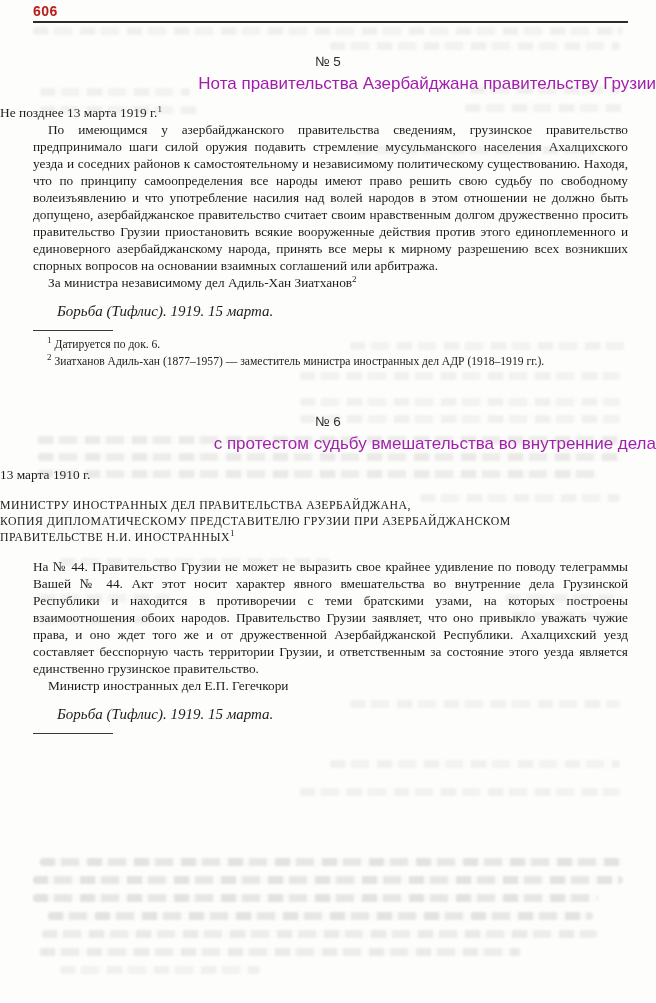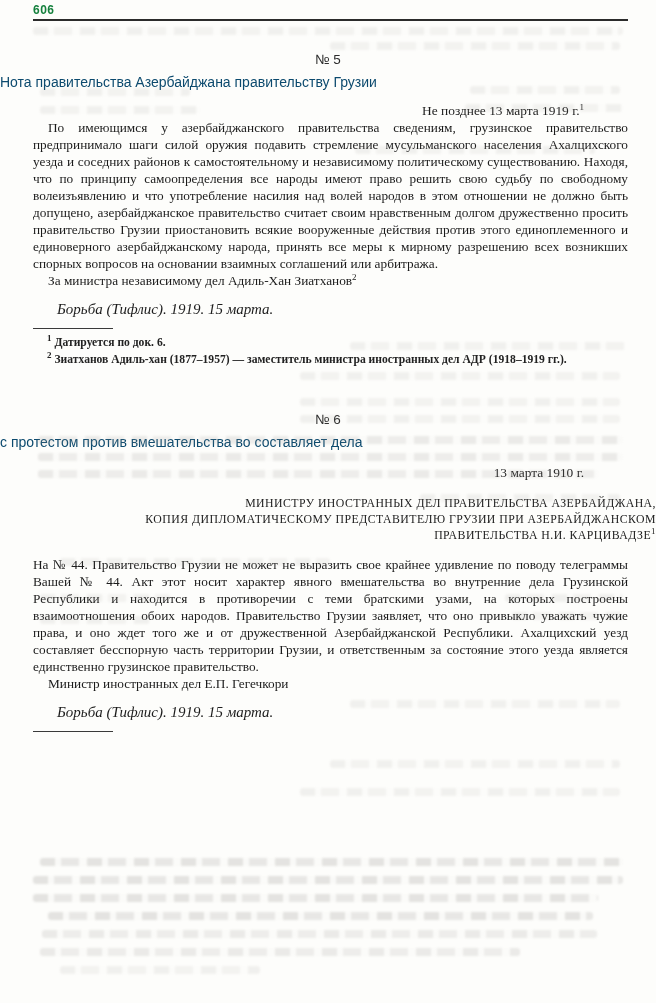--- a/index.html
+++ b/index.html
@@ -8,50 +8,50 @@
     background:#fdfdfb;
     font-family:"Liberation Serif","DejaVu Serif",serif;
     color:#1c1c1c;
   }
   
   .header{
     display:flex;justify-content:space-between;align-items:flex-end;
     padding:3px 28px 0 33px;
     font-family:"Liberation Sans","DejaVu Sans",sans-serif;font-weight:bold;
   }
-  .page-num{font-size:12px;color:#15803d;letter-spacing:.5px;text-align:center;}
+  .page-num{font-size:14px;color:#b91c1c;letter-spacing:.5px;text-align:center;}
   .header-title{font-size:13px;color:#1b1b1b;}
   .rule{margin:2px 28px 0 33px;height:2px;background:#2b2b2b;}
   
   .doc-num{
     text-align:center;font-family:"Liberation Sans","DejaVu Sans",sans-serif;
     font-size:13.5px;color:#2d2d2d;line-height:17px;
   }
   .doc-title{
-    text-align:left;font-family:"Liberation Sans","DejaVu Sans",sans-serif;
-    font-size:14px;color:#0c4a6e;line-height:18px;
+    text-align:right;font-family:"Liberation Sans","DejaVu Sans",sans-serif;
+    font-size:17px;color:#a21caf;line-height:18px;
   }
   .doc-date{
-    text-align:right;padding-right:72px;font-size:13.4px;line-height:17px;color:#1c1c1c;
+    padding-right:72px;font-size:13.4px;line-height:17px;color:#1c1c1c;
   }
   .body-p{
     margin:0 28px 0 33px;text-align:justify;
     font-size:13.3px;line-height:17px;color:#1b1b1b;
   }
   .indent{text-indent:15px;}
   .addr{
-    text-align:right;font-size:11.8px;letter-spacing:.45px;line-height:16px;color:#222;
+    text-align:left;font-size:11.8px;letter-spacing:.45px;line-height:16px;color:#222;
   }
   .source{
     margin:0 28px 0 57px;font-style:italic;font-size:15px;line-height:17px;color:#1d1d1d;
   }
   .fn-rule{margin-left:33px;width:80px;height:1px;background:#3a3a3a;}
   .footnote{
     margin:0 28px 0 33px;text-align:justify;text-indent:14px;
-    font-size:11.6px;line-height:15px;color:#222;font-weight:bold;
+    font-size:11.6px;line-height:15px;color:#222;
   }
   sup{font-size:9px;line-height:0;vertical-align:super;}
   .footnote sup{margin-right:3px;}
   
   .bleed{
     position:absolute;height:8px;border-radius:3px;pointer-events:none;
     background:repeating-linear-gradient(90deg,
       rgba(152,149,144,.55) 0 15px, rgba(152,149,144,.07) 15px 21px,
       rgba(152,149,144,.45) 21px 39px, rgba(152,149,144,.05) 39px 47px);
     opacity:.22;filter:blur(1px);
@@ -79,27 +79,27 @@
     <p class="body-p indent"><span>За министра независимому дел Адиль-Хан Зиатханов</span><sup>2</sup></p>
     <p class="source" style="margin-top:12px">Борьба (Тифлис). 1919. 15 марта.</p>
     <div class="fn-rule" style="margin-top:10px"></div>
     <p class="footnote" style="margin-top:6px"><sup>1</sup><span>Датируется по док. 6.</span></p>
     <p class="footnote" style="margin-top:2px"><sup>2</sup><span>Зиатханов Адиль-хан (1877–1957) — заместитель министра иностранных дел АДР (1918–1919 гг.).</span></p>
   </section>
 
   <section>
     <div class="doc-num" style="margin-top:44px">№ 6</div>
     <div class="doc-title" style="margin-top:5px">
-      <div>с протестом против вмешательства во составляет дела</div>
+      <div>с протестом судьбу вмешательства во внутренние дела</div>
     </div>
     <div class="doc-date" style="margin-top:13px">13 марта 1910 г.</div>
     <div class="addr" style="margin-top:14px">
       <div>МИНИСТРУ ИНОСТРАННЫХ ДЕЛ ПРАВИТЕЛЬСТВА АЗЕРБАЙДЖАНА,</div>
       <div>КОПИЯ ДИПЛОМАТИЧЕСКОМУ ПРЕДСТАВИТЕЛЮ ГРУЗИИ ПРИ АЗЕРБАЙДЖАНСКОМ</div>
-      <div><span>ПРАВИТЕЛЬСТВА Н.И. КАРЦИВАДЗЕ</span><sup>1</sup></div>
+      <div><span>ПРАВИТЕЛЬСТВЕ Н.И. ИНОСТРАННЫХ</span><sup>1</sup></div>
     </div>
     <p class="body-p" style="margin-top:13px">На № 44. Правительство Грузии не может не выразить свое крайнее удивление по поводу телеграммы Вашей № 44. Акт этот носит характер явного вмешательства во внутренние дела Грузинской Республики и находится в противоречии с теми братскими узами, на которых построены взаимоотношения обоих народов. Правительство Грузии заявляет, что оно привыкло уважать чужие права, и оно ждет того же и от дружественной Азербайджанской Республики. Ахалцихский уезд составляет бесспорную часть территории Грузии, и ответственным за состояние этого уезда является единственно грузинское правительство.</p>
     <p class="body-p indent">Министр иностранных дел Е.П. Гегечкори</p>
     <p class="source" style="margin-top:12px">Борьба (Тифлис). 1919. 15 марта.</p>
     <div class="fn-rule" style="margin-top:10px"></div>
   </section>
 
   <div class="bleed" style="left:33px;top:27px;width:590px;"></div>
   <div class="bleed" style="left:330px;top:42px;width:290px;"></div>
   <div class="bleed" style="left:40px;top:88px;width:150px;"></div>

